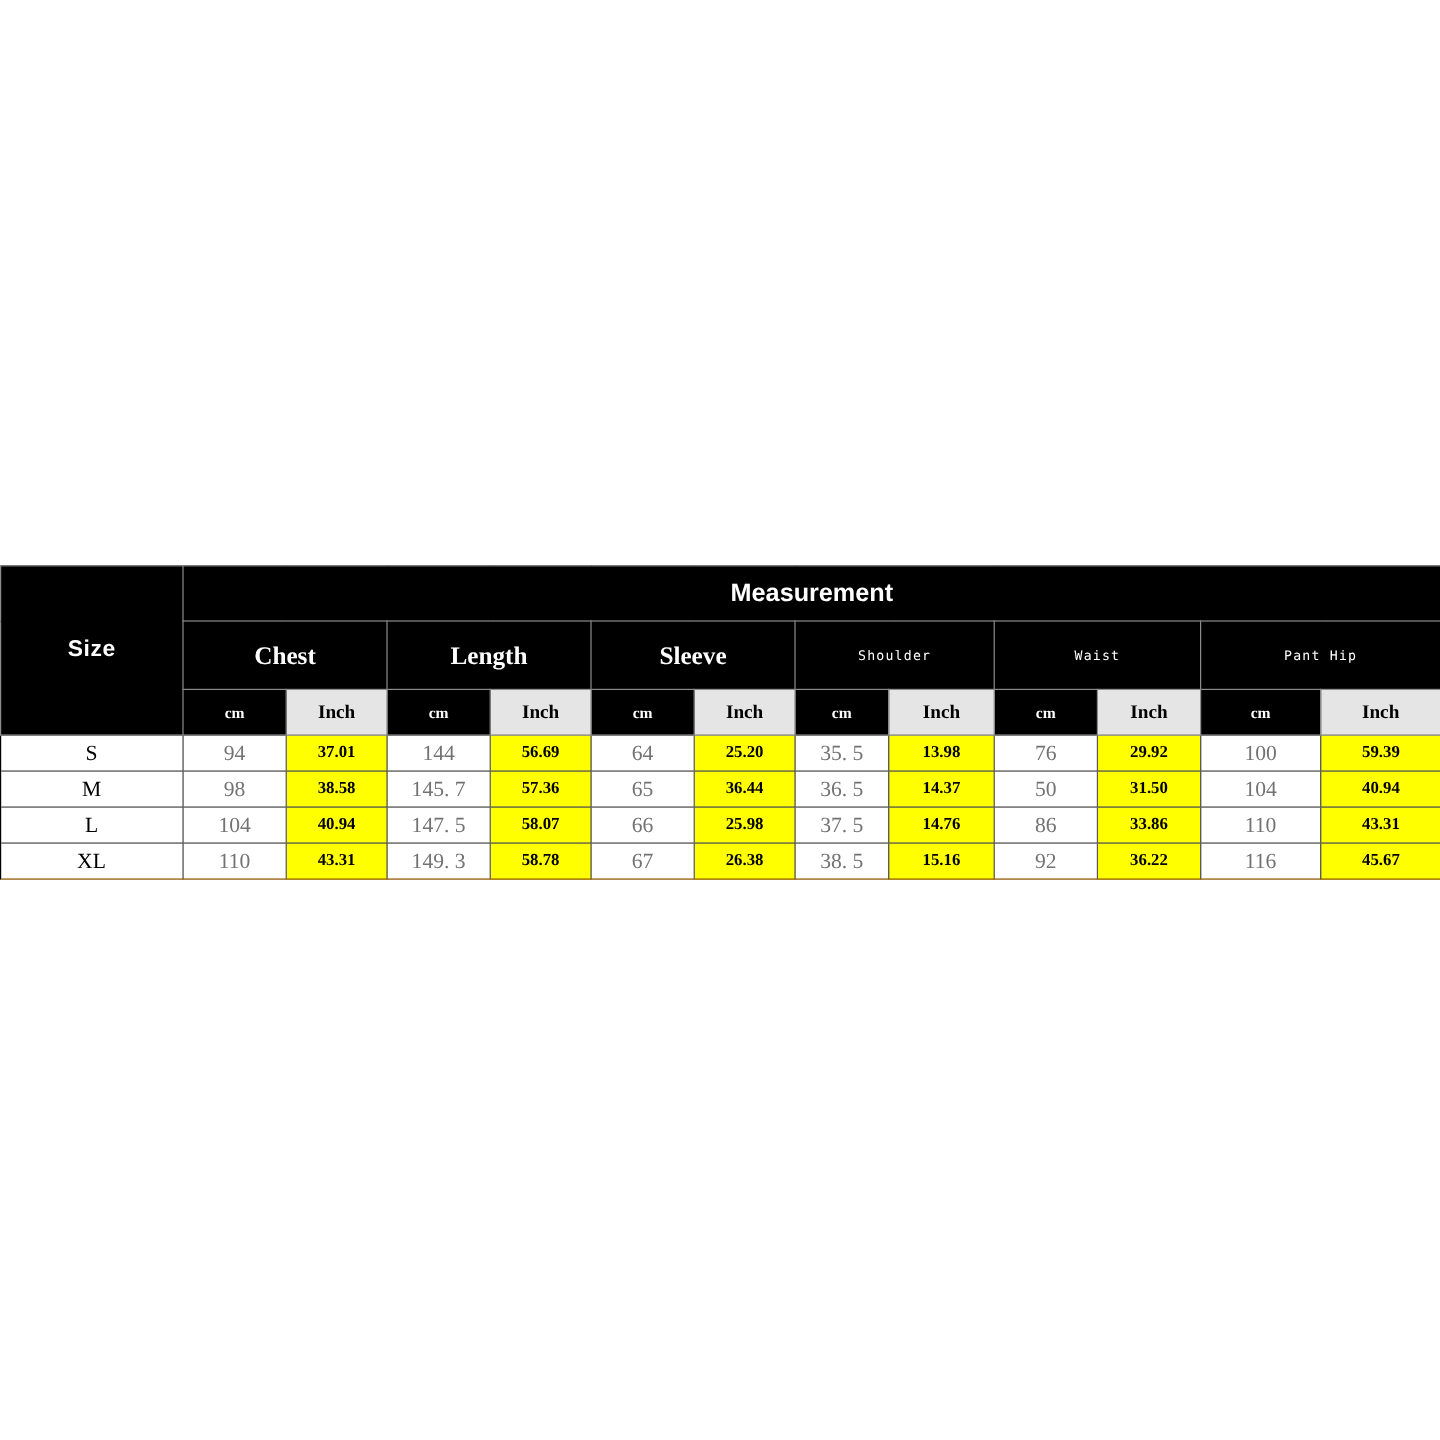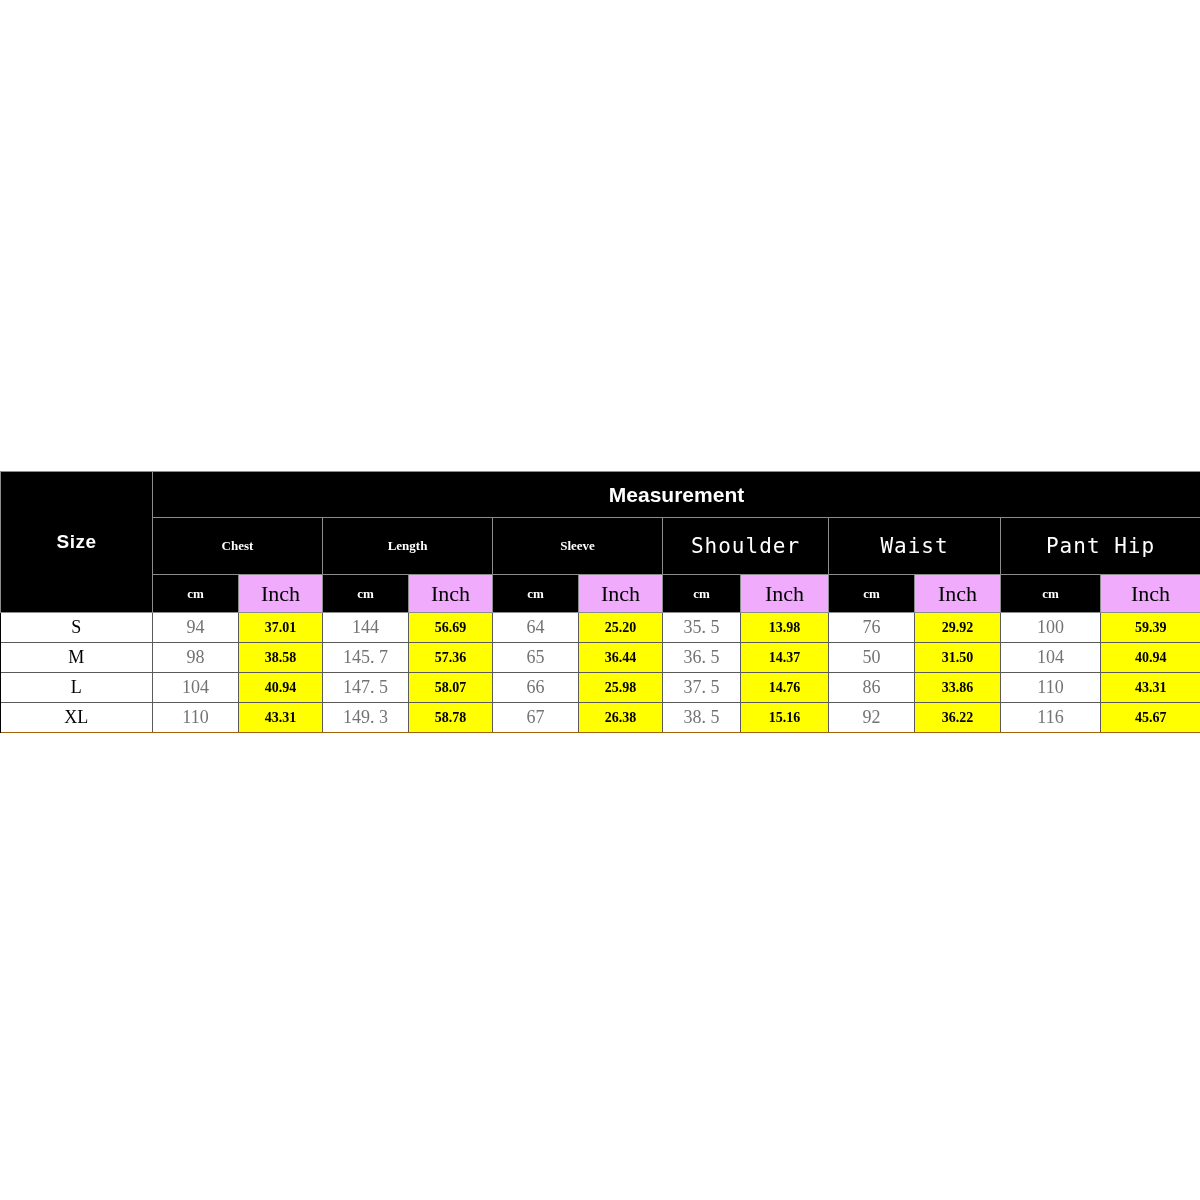--- a/index.html
+++ b/index.html
@@ -47,46 +47,46 @@
     height:45px;
     border-top:none;
     border-right:none;
     text-align:center;
   }
   .cell-group-serif{
     background:#000000;
     color:#ffffff;
     font-family:"Liberation Serif", serif;
     font-weight:bold;
-    font-size:13px;
+    font-size:21px;
     height:56px;
   }
   .cell-group-mono{
     background:#000000;
     color:#ffffff;
     font-family:"DejaVu Sans Mono", monospace;
     font-weight:normal;
-    font-size:21px;
+    font-size:11px;
     height:56px;
     letter-spacing:1px;
   }
   .cell-unit-cm{
     background:#000000;
     color:#ffffff;
     font-family:"Liberation Serif", serif;
     font-weight:bold;
     font-size:13px;
     height:37px;
   }
   .cell-unit-inch{
-    background:#f0abfc;
+    background:#e5e5e5;
     color:#000000;
     font-family:"Liberation Serif", serif;
-    font-weight:normal;
-    font-size:22px;
+    font-weight:bold;
+    font-size:16px;
     height:37px;
   }
 
   
   tr.data-row td{
     height:29px;
     border:1px solid #5a5a5a;
   }
   .cell-sizeval{
     background:#ffffff;

